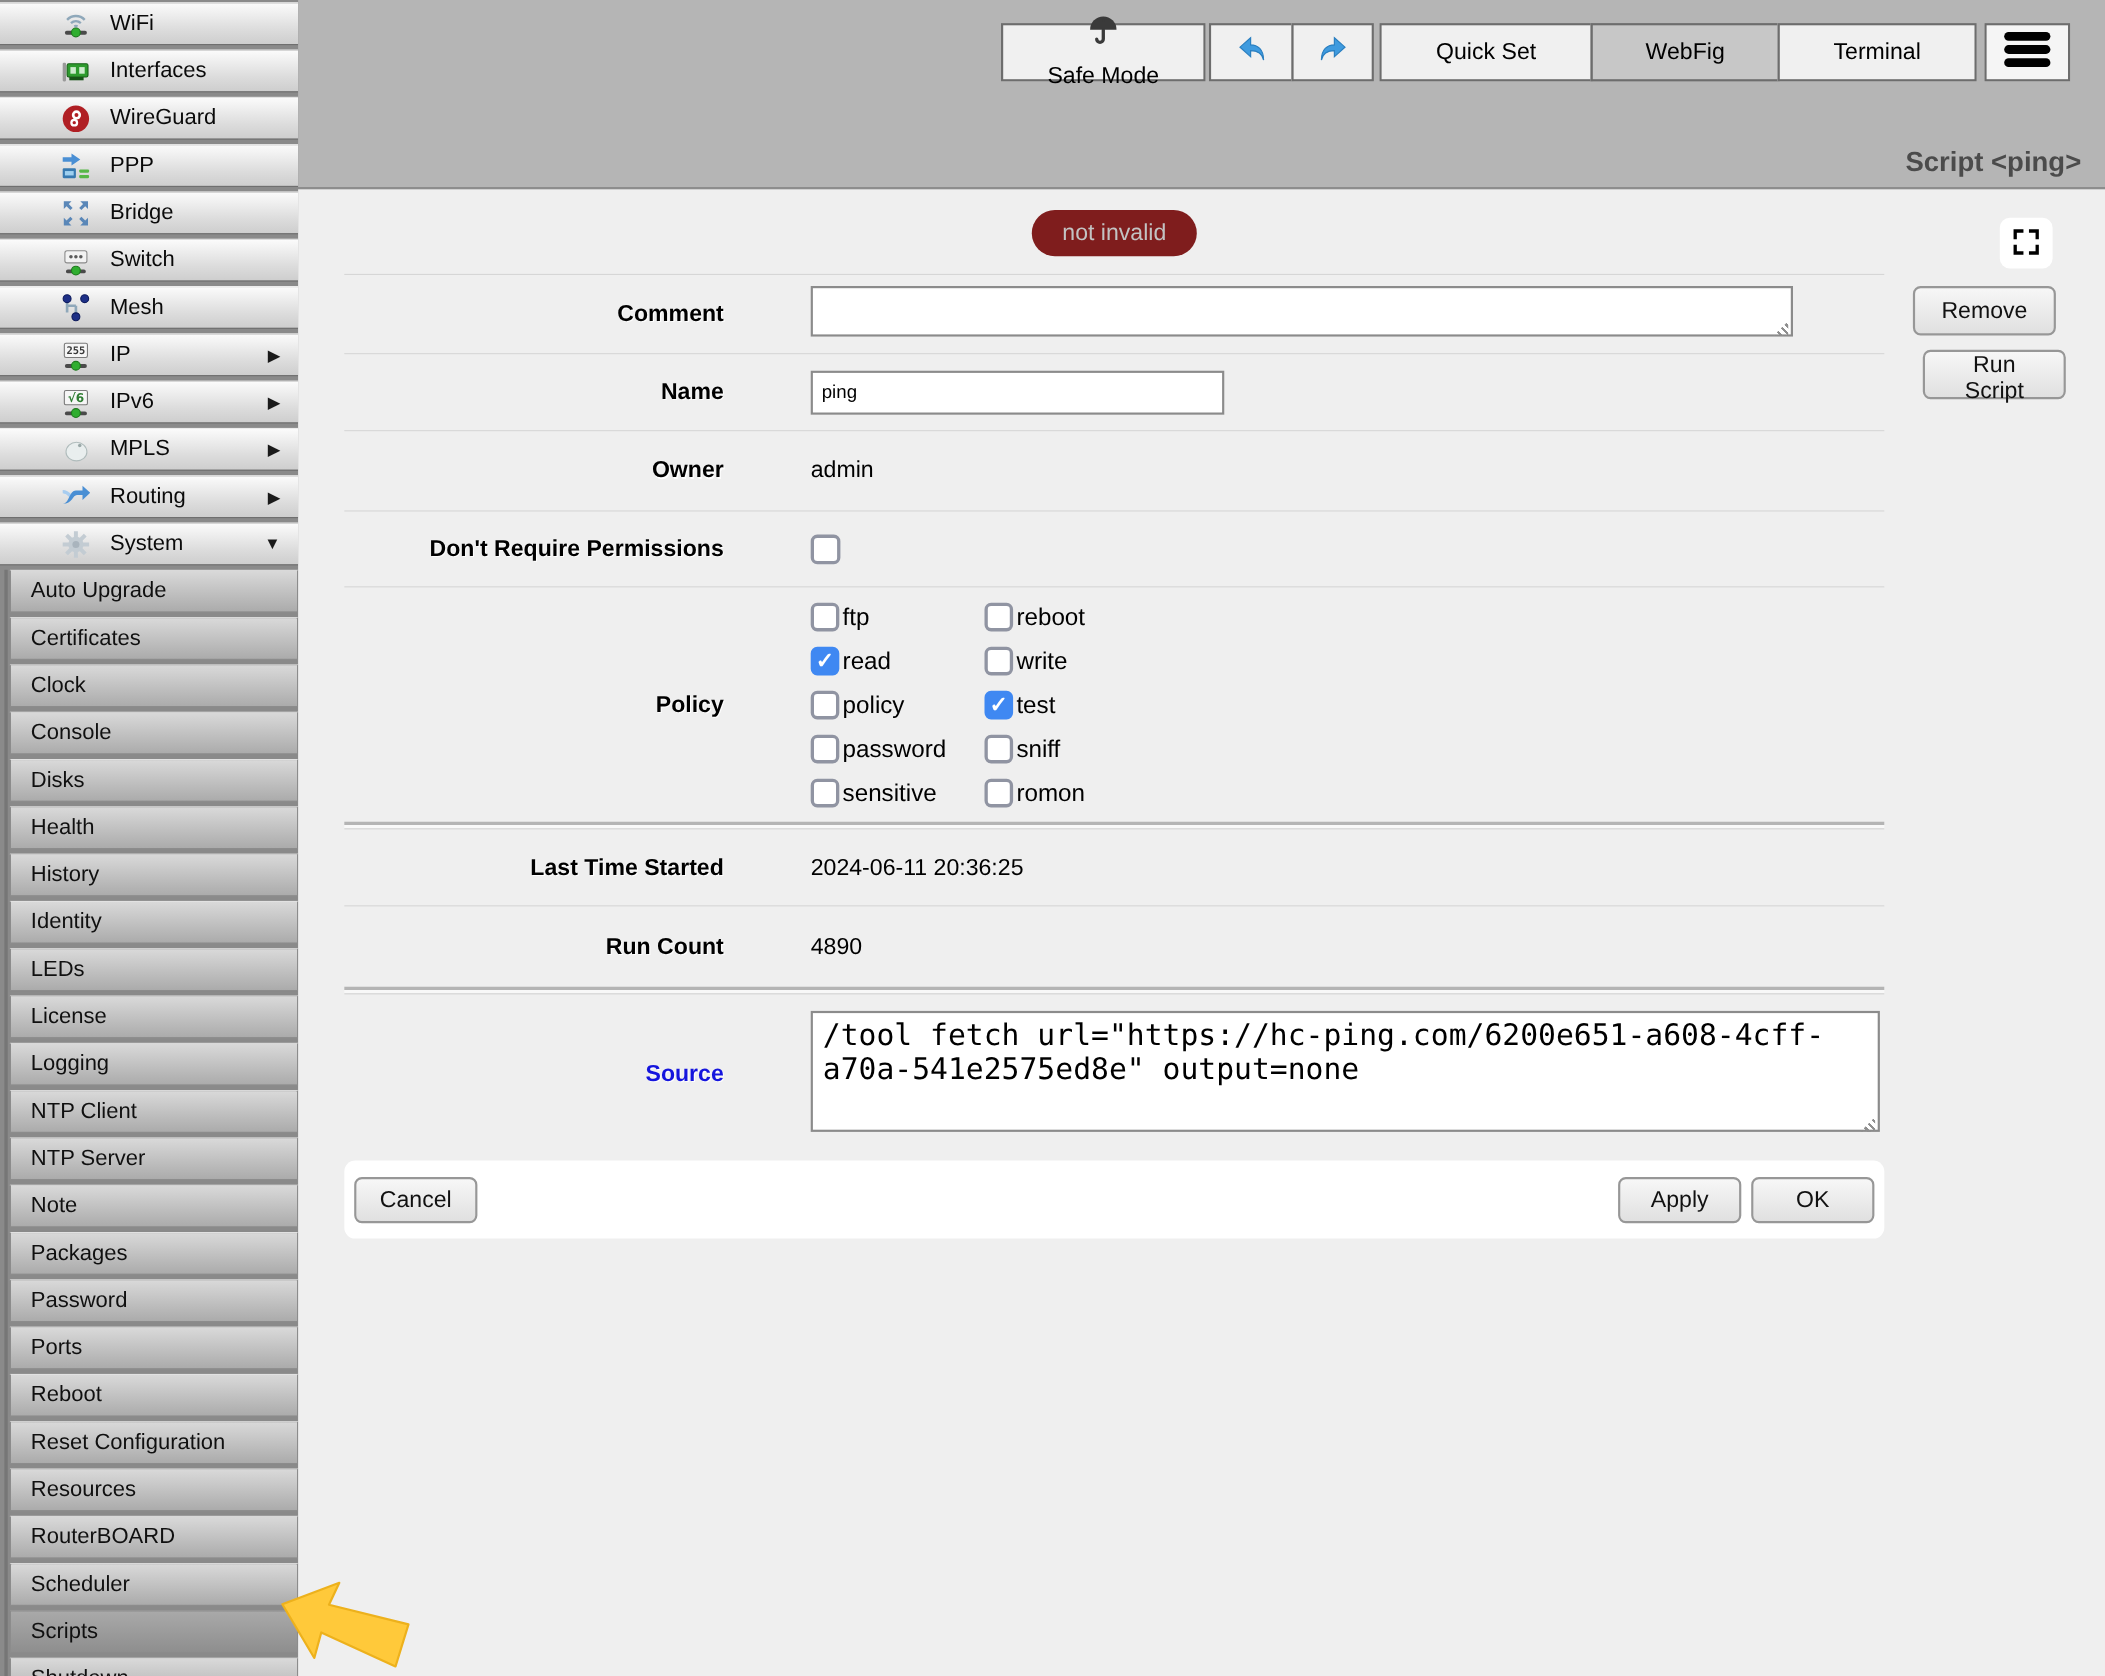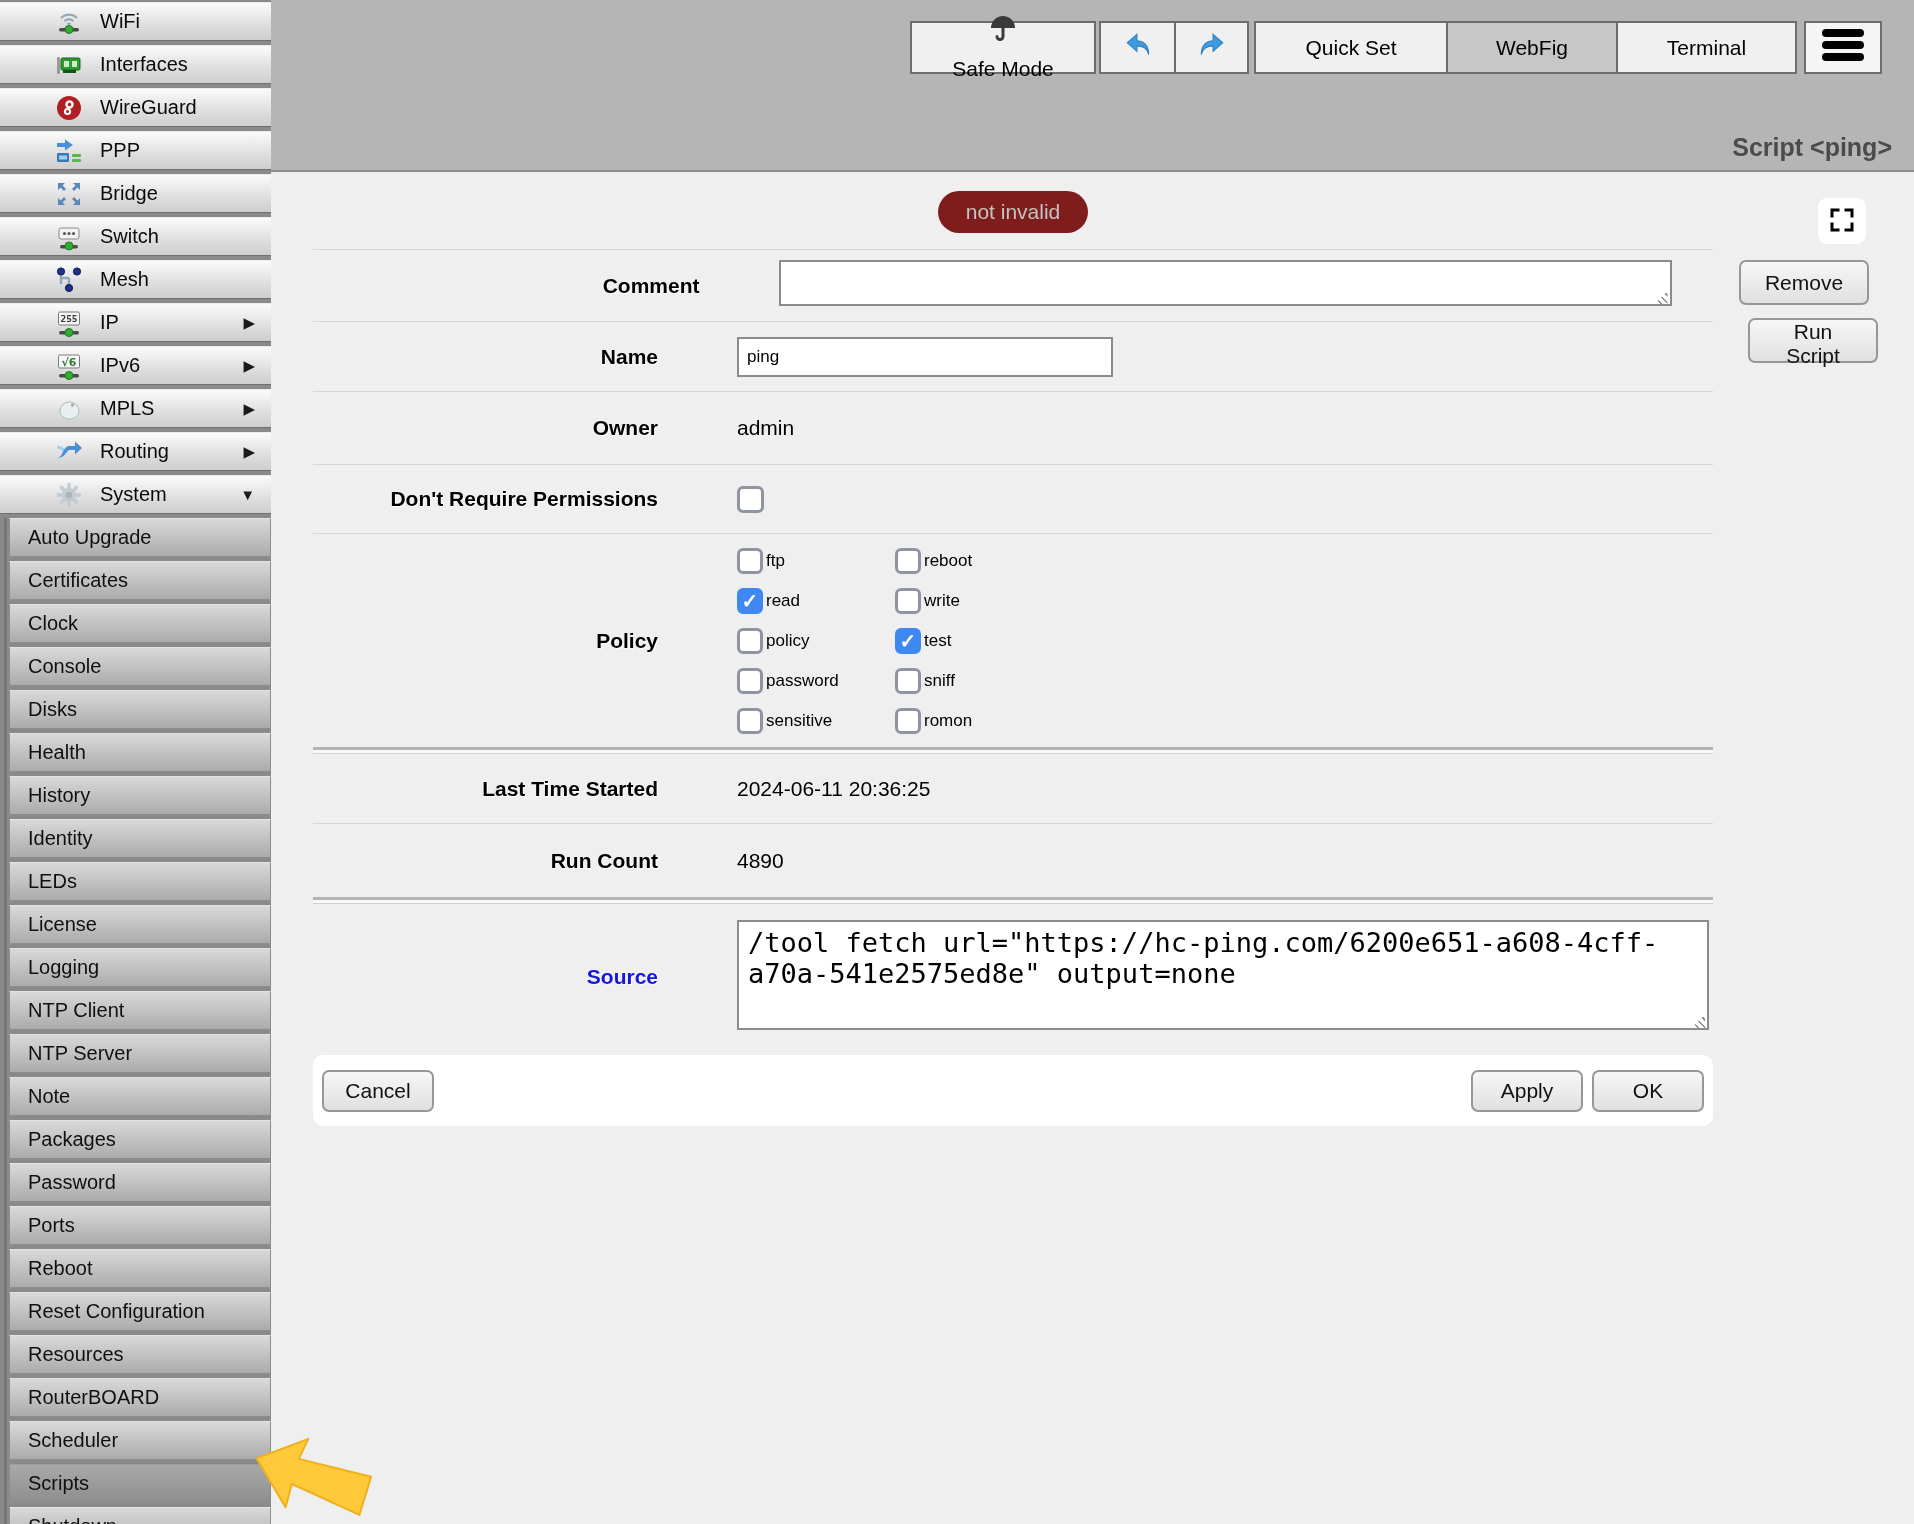--- a/index.html
+++ b/index.html
@@ -56,21 +56,21 @@
   .content { position:absolute; left:271px; top:174px; right:0; bottom:0; background:#efefef; }
   .form { position:absolute; left:42px; top:0; width:1400px; }
   .row { position:relative; display:flex; align-items:center; }
   .label {
     width:345px; text-align:right; font-weight:bold; font-size:21px; color:#000;
     text-shadow:1px 1px 0 rgba(255,255,255,.9); flex:0 0 auto;
   }
   .value { margin-left:79px; font-size:21px; color:#000; }
   .r-badge { height:75px; justify-content:center; }
   .badge { background:#7f1d1d; border-radius:21px; padding:9px 28px; font-size:21px; color:#c3c3c3; }
-  .r-comment { height:72px; border-top:1px solid #d6d6d6;justify-content:center; }
+  .r-comment { height:72px; border-top:1px solid #d6d6d6; }
   .r-name { height:70px; border-top:1px solid #d6d6d6; }
   .r-owner { height:73px; border-top:1px solid #d6d6d6; }
   .r-drp { height:69px; border-top:1px solid #d6d6d6; }
   .r-policy { height:214px; border-top:1px solid #d6d6d6; }
   .sep-thick { height:7px; border-top:3px solid #b4b4b4; border-bottom:1px solid #cfcfcf; background:#f8f8f8; }
   .r-lts { height:69px; }
   .r-run { height:74px; border-top:1px solid #d6d6d6; }
   .r-source { height:146px; align-items:center; }
 
   textarea, input[type=text] {
@@ -96,21 +96,21 @@
     width:26px; height:26px; border:3px solid #9094a2; border-radius:6px; background:#fff;
     flex:0 0 auto; display:flex; align-items:center; justify-content:center; cursor:pointer;
   }
   .cb.checked { background:#3f88f2; border-color:#3f88f2; }
   .cb.checked::after { content:"\2713"; color:#fff; font-weight:bold; font-size:20px; line-height:1; }
   .cb-drp { width:27px; height:27px; }
   .policy-cols { display:flex; margin-left:79px; }
   .pcol { display:flex; flex-direction:column; }
   .pcol-1 { width:158px; }
   .p-item { display:flex; align-items:center; height:40px; }
-  .p-label { font-size:17px; margin-left:3px; color:#000; }
+  .p-label { font-size:22px; margin-left:3px; color:#000; }
 
   .btnbar {
     margin-top:5px; height:71px; background:#fff; border-radius:10px;
     display:flex; align-items:center; padding:0 9px;
   }
   .btn {
     background:linear-gradient(#f7f7f7,#e0e0e0); border:2px solid #979797; border-radius:7px;
     font-size:21px; color:#111; height:42px; min-width:112px; padding:0 18px; cursor:pointer;
     font-family:"Liberation Sans", sans-serif;
   }

